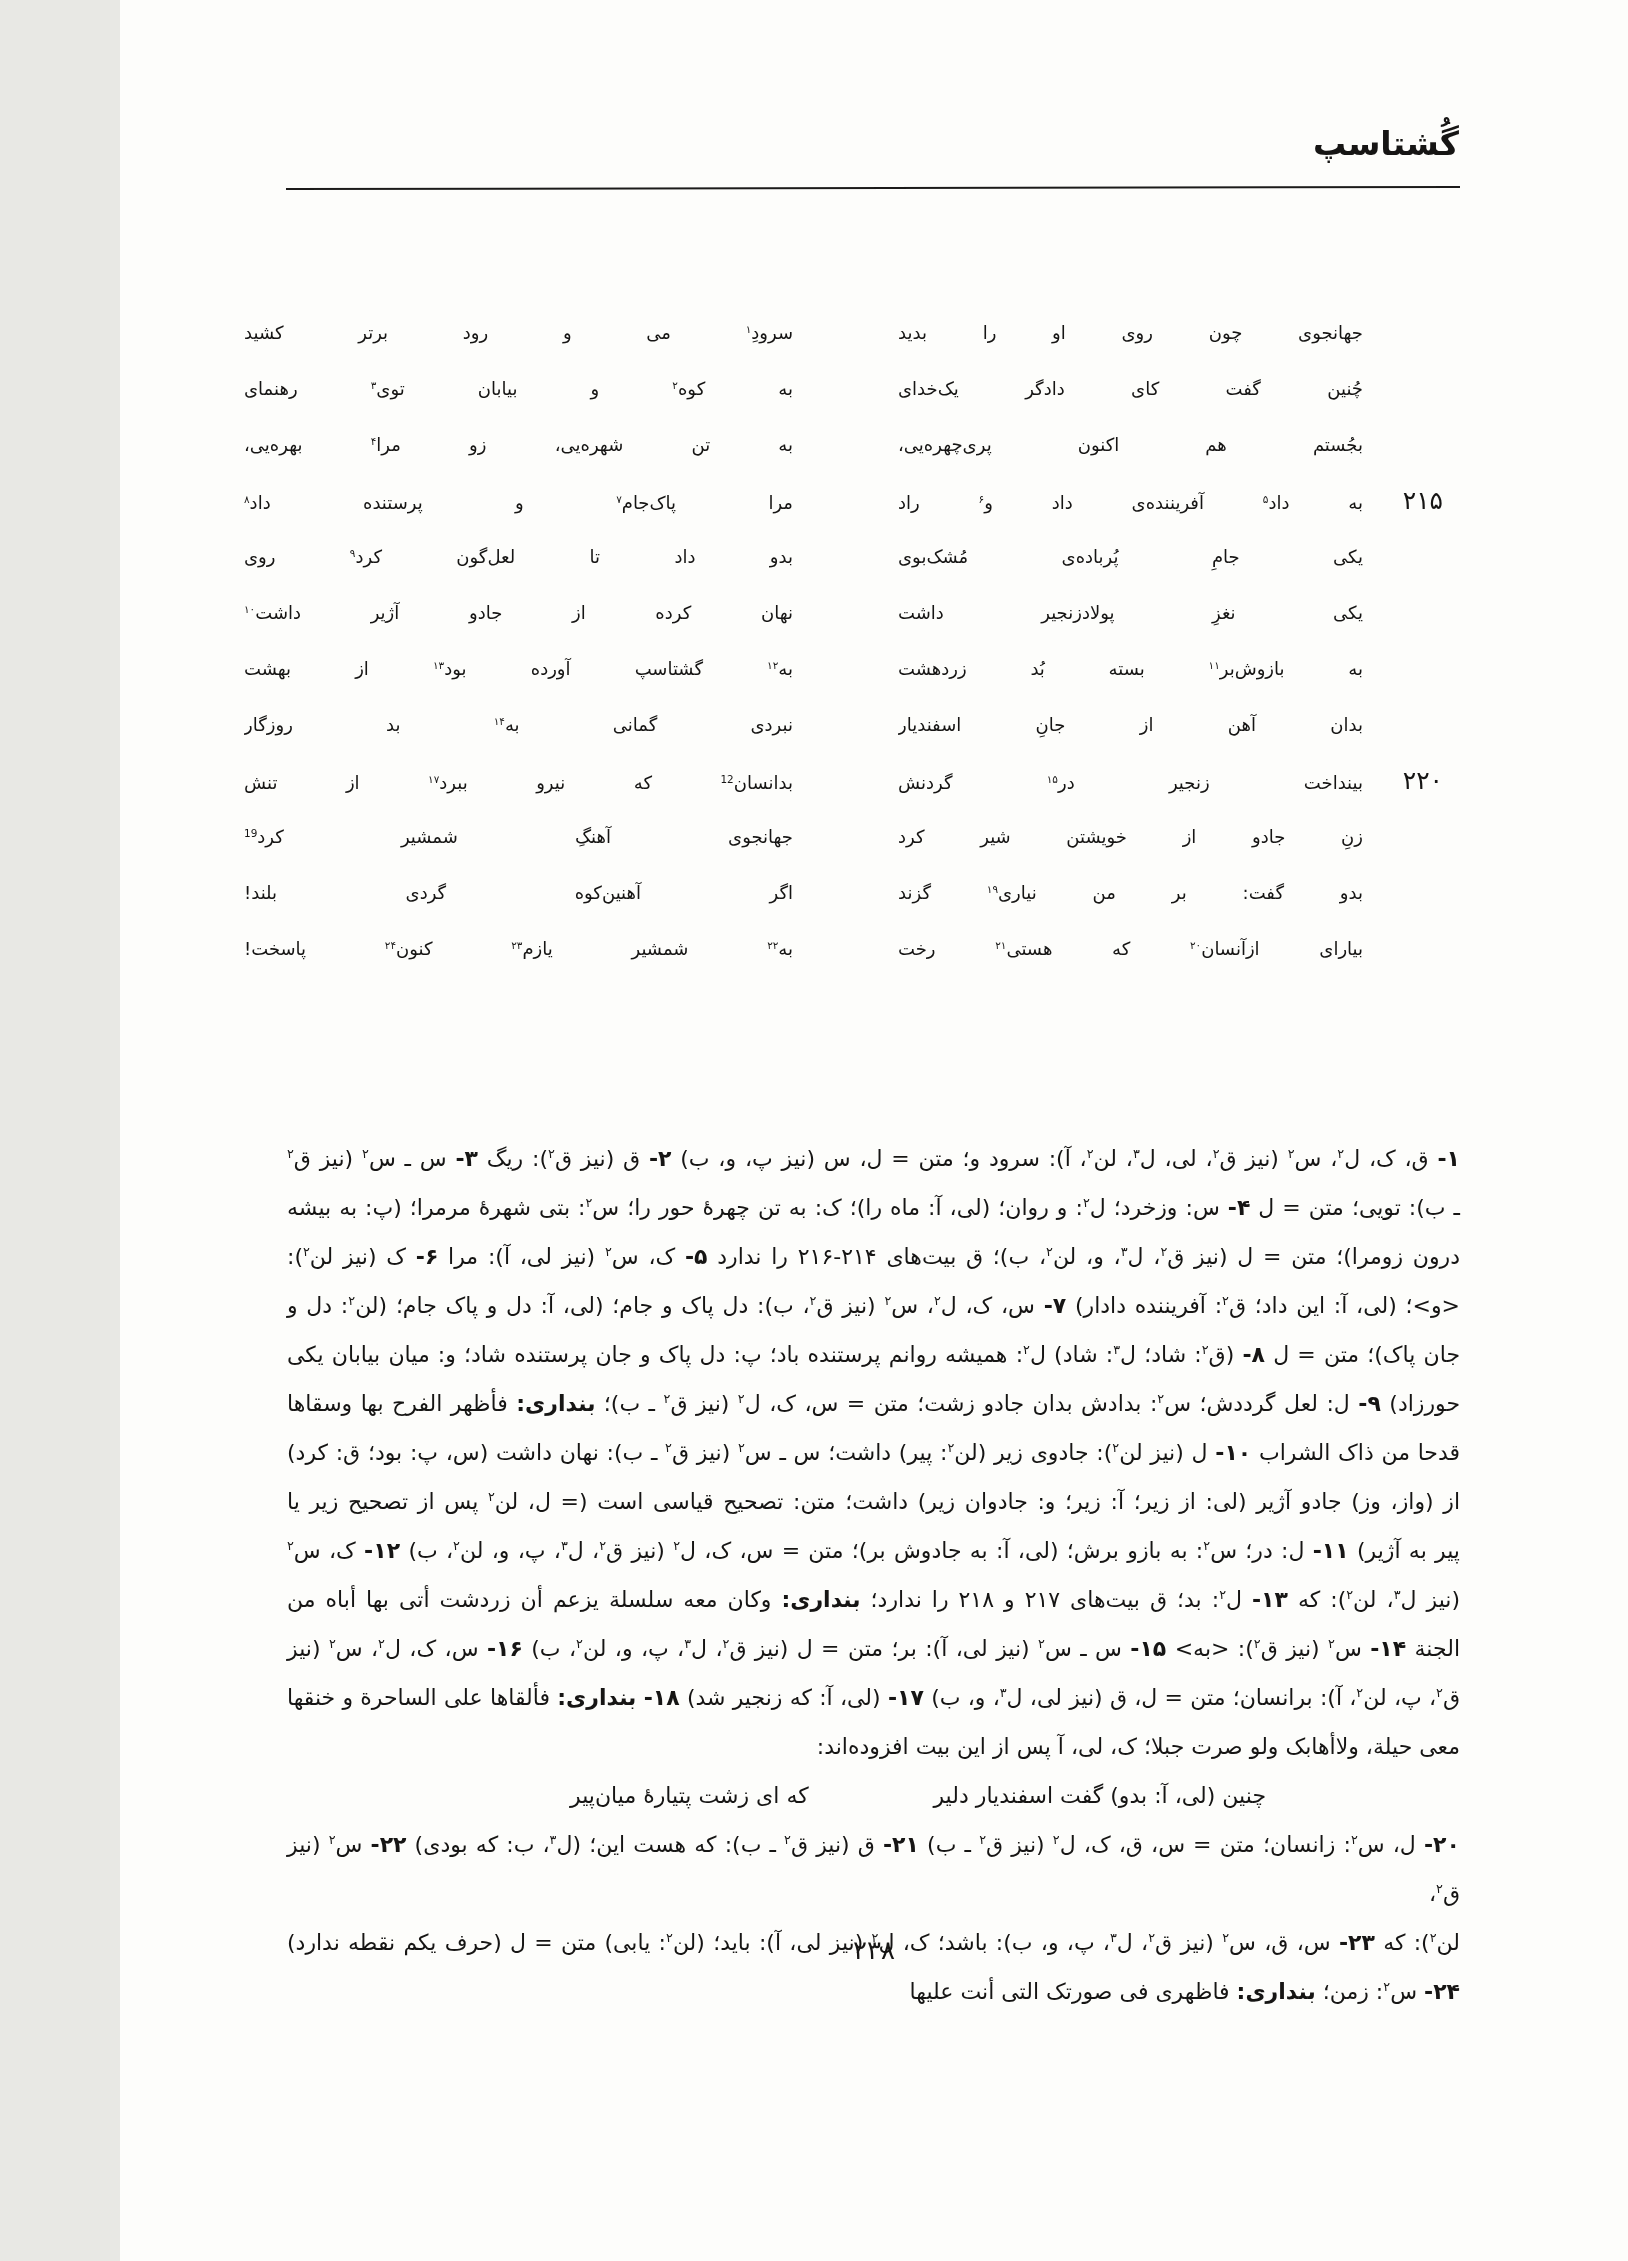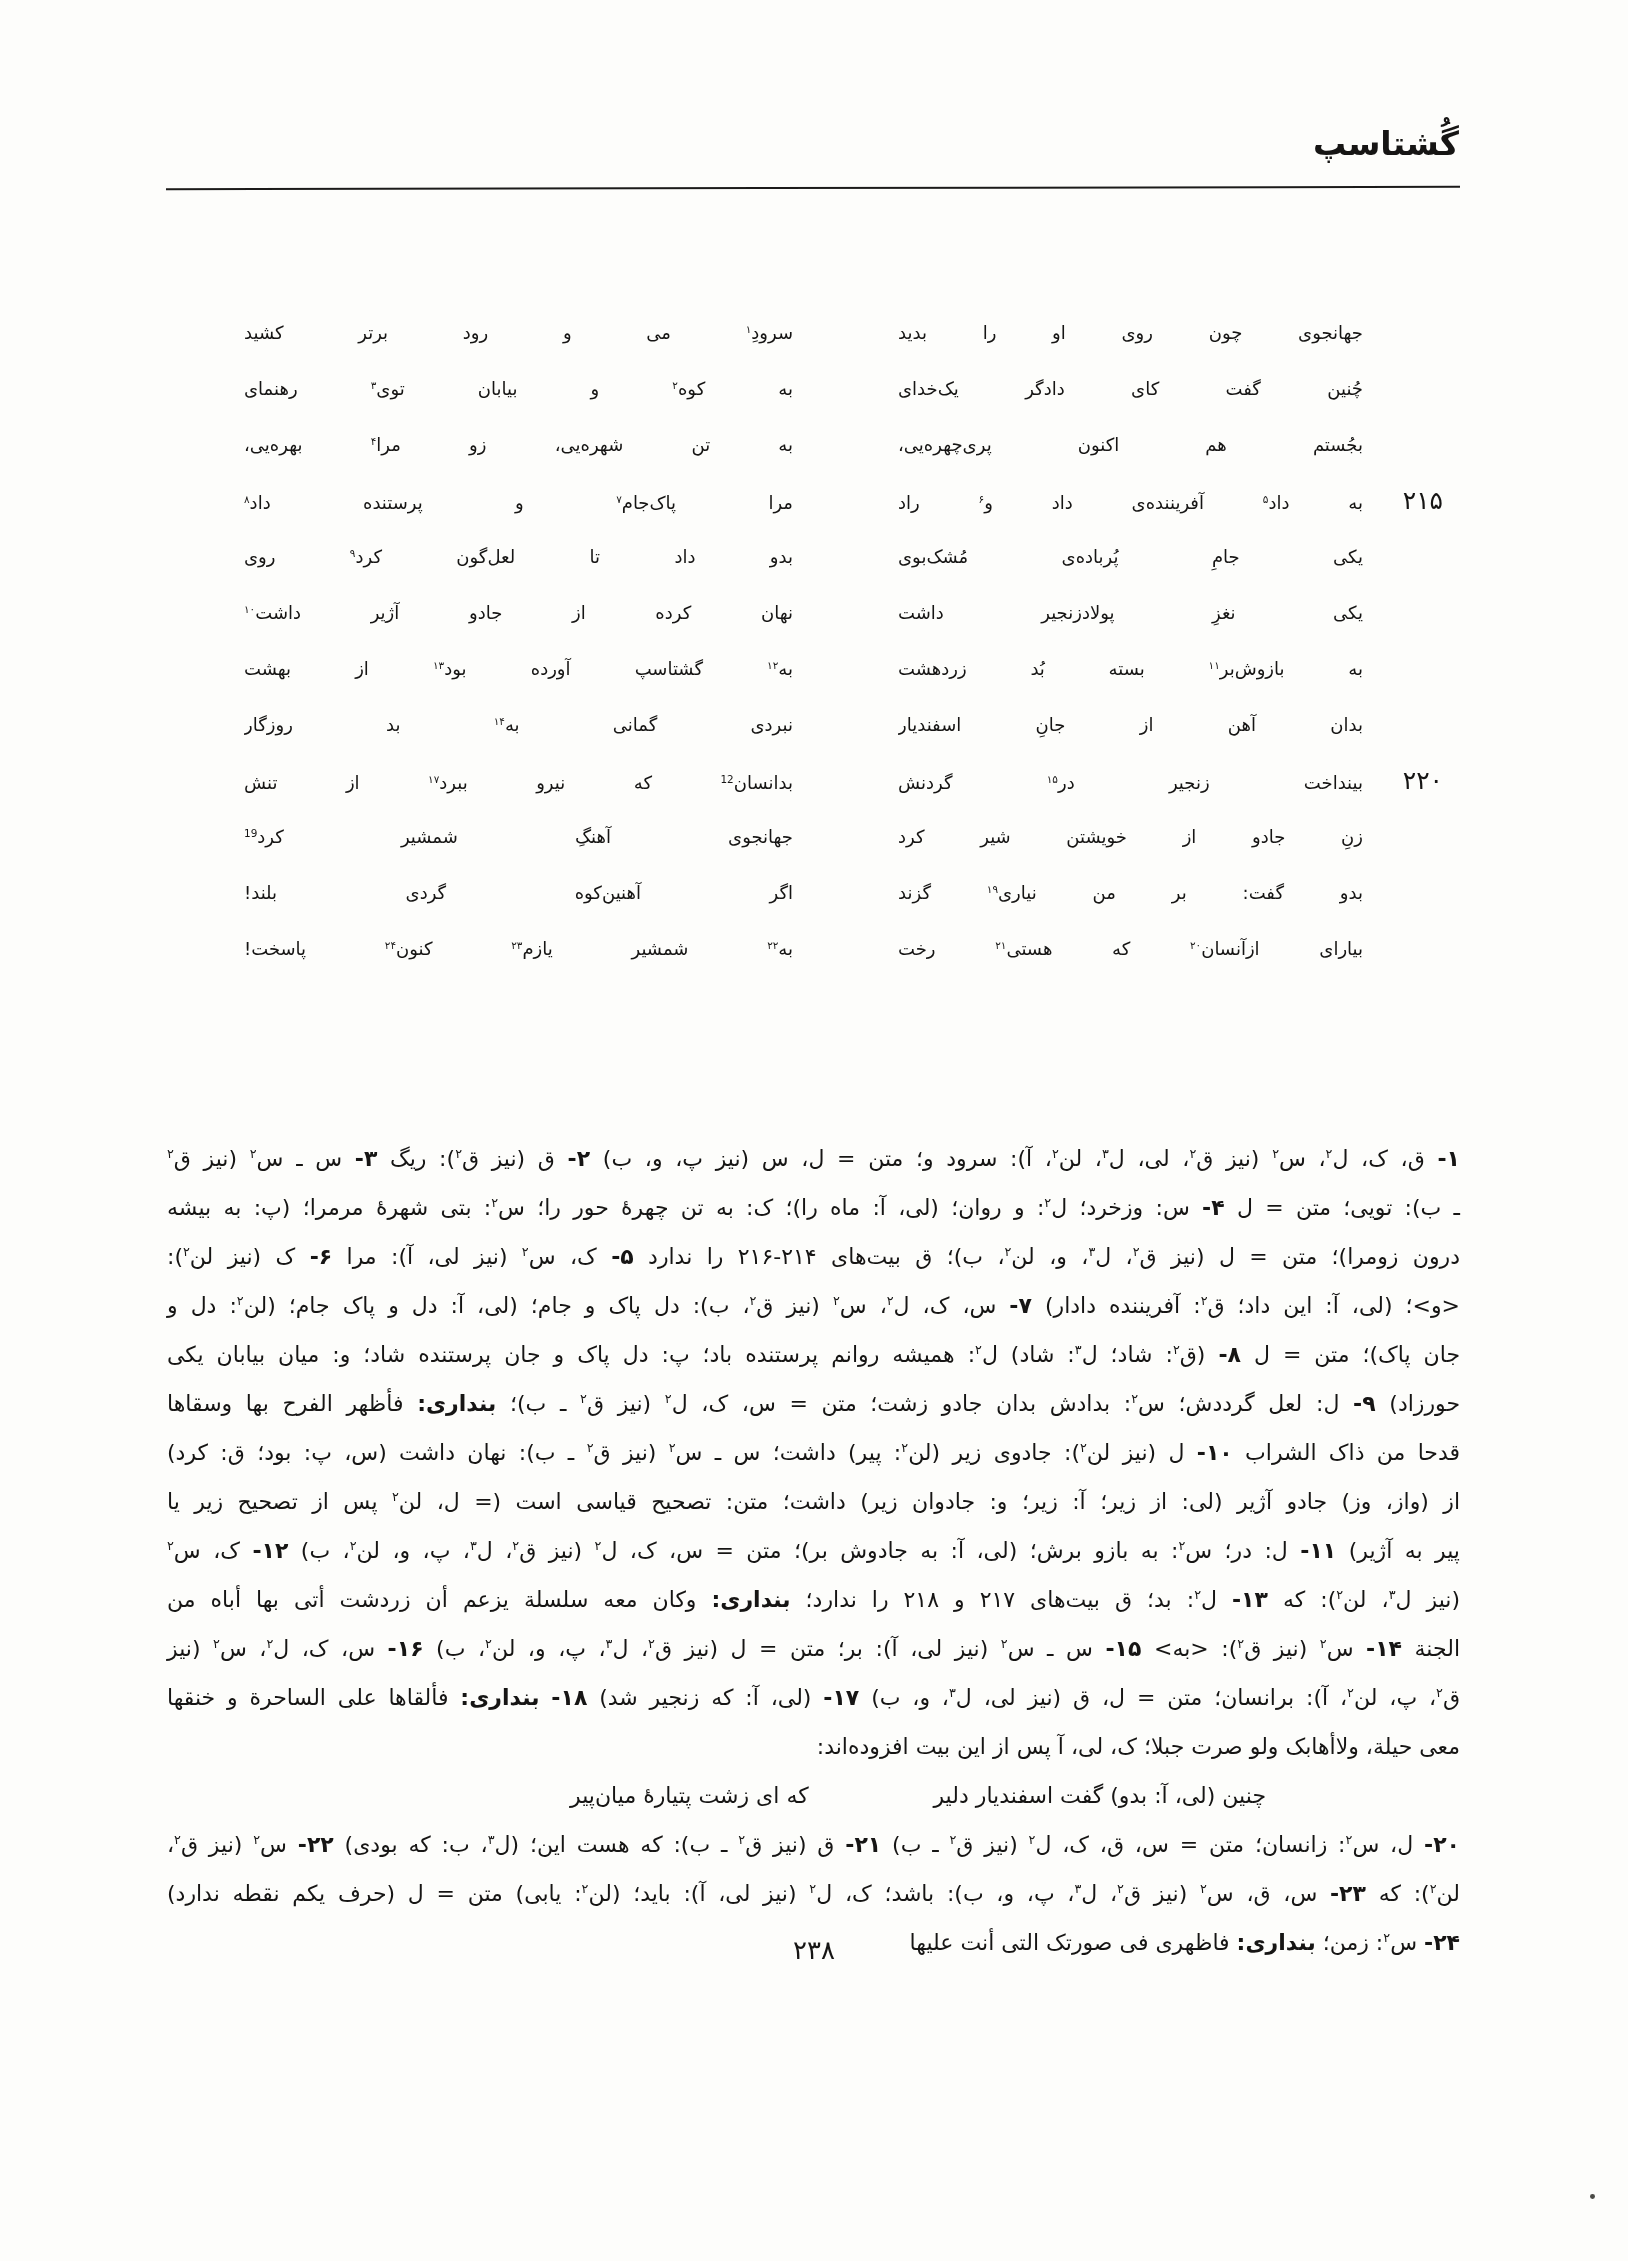--- a/index.html
+++ b/index.html
@@ -1,19 +1,19 @@
 <!DOCTYPE html>
 <html lang="fa" dir="rtl" style="font-size:11.2px"><head>
 <meta charset="utf-8">
 <style>
   html,body{margin:0;padding:0;}
   body{background:#e8e8e4;}
   .page{
     position:relative;
-    width:1628px;height:2261px;
+    width:1508px;height:2261px;
     background:#fdfdfb;
     font-family:"DejaVu Sans",sans-serif;
     color:#161514;
     direction:rtl;
     overflow:hidden;
   }
   
   .running-head{
     position:absolute;top:124px;right:169px;left:169px;
     text-align:right;

